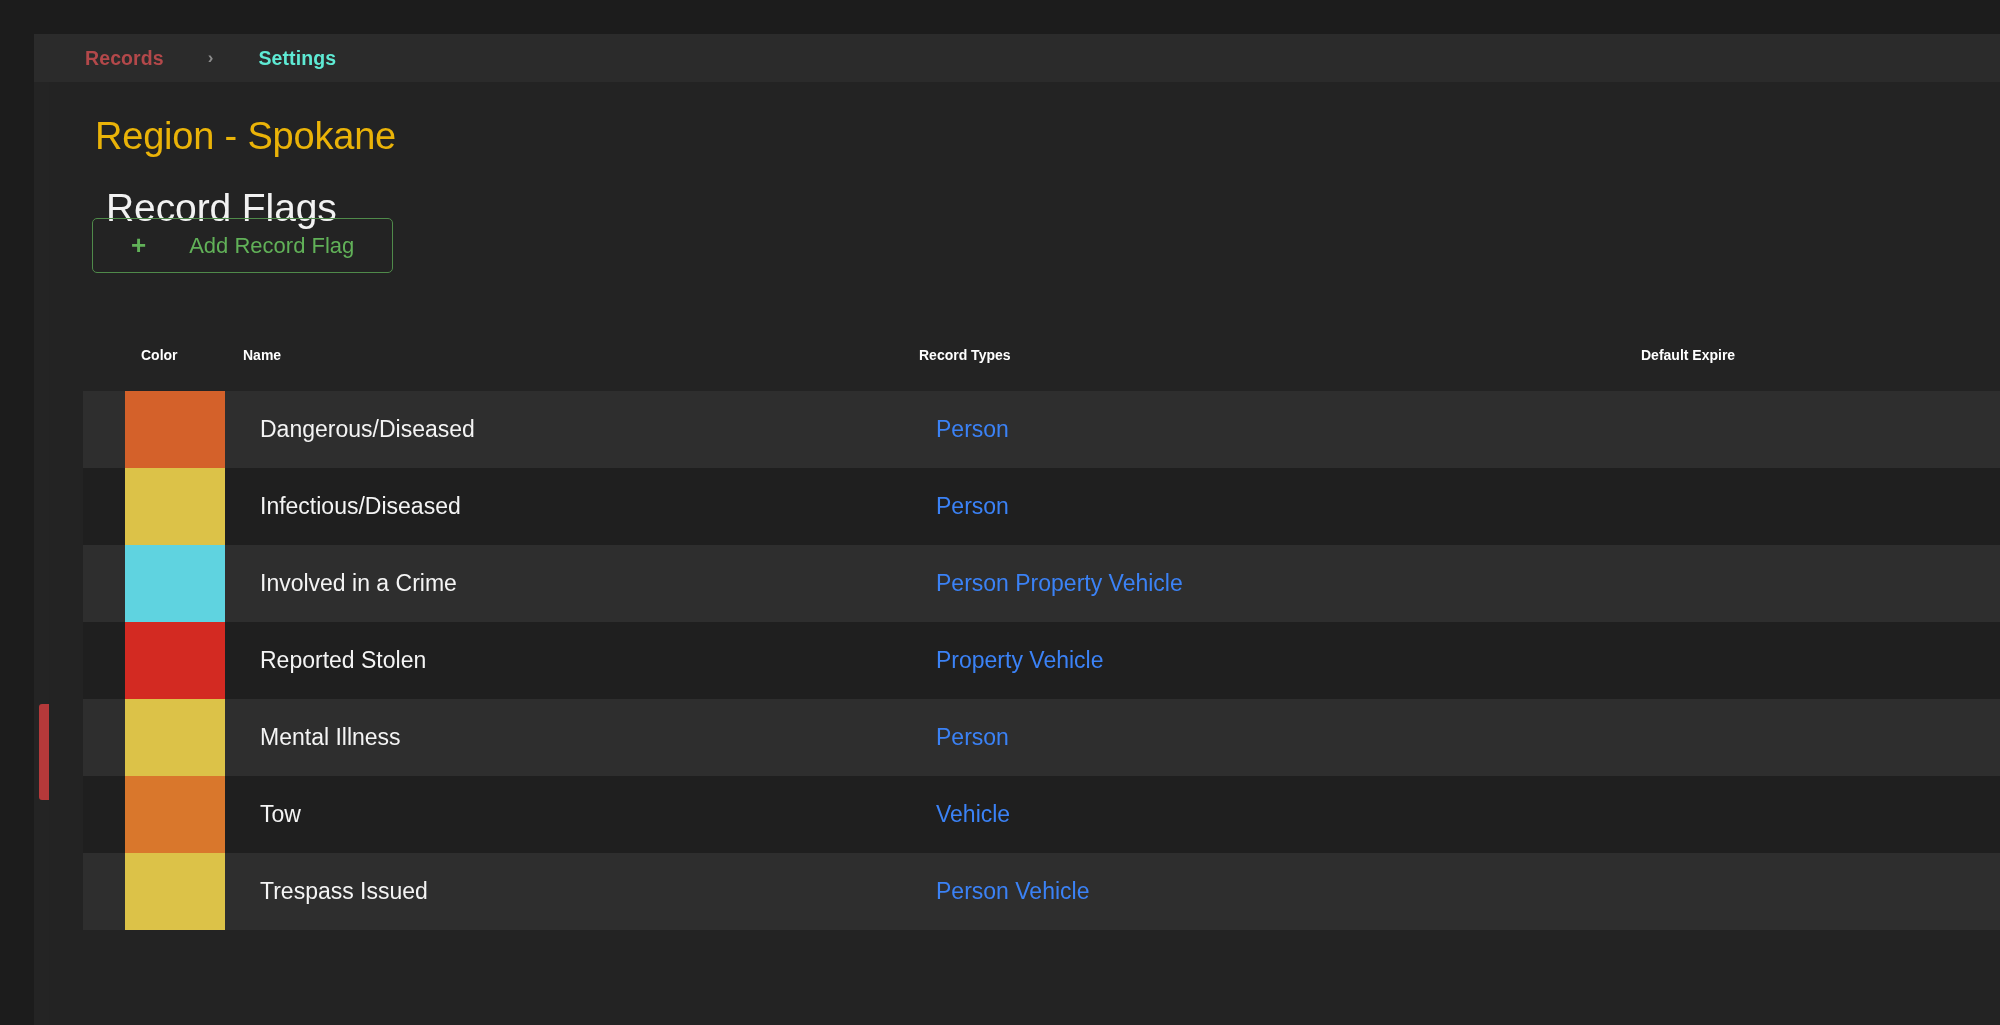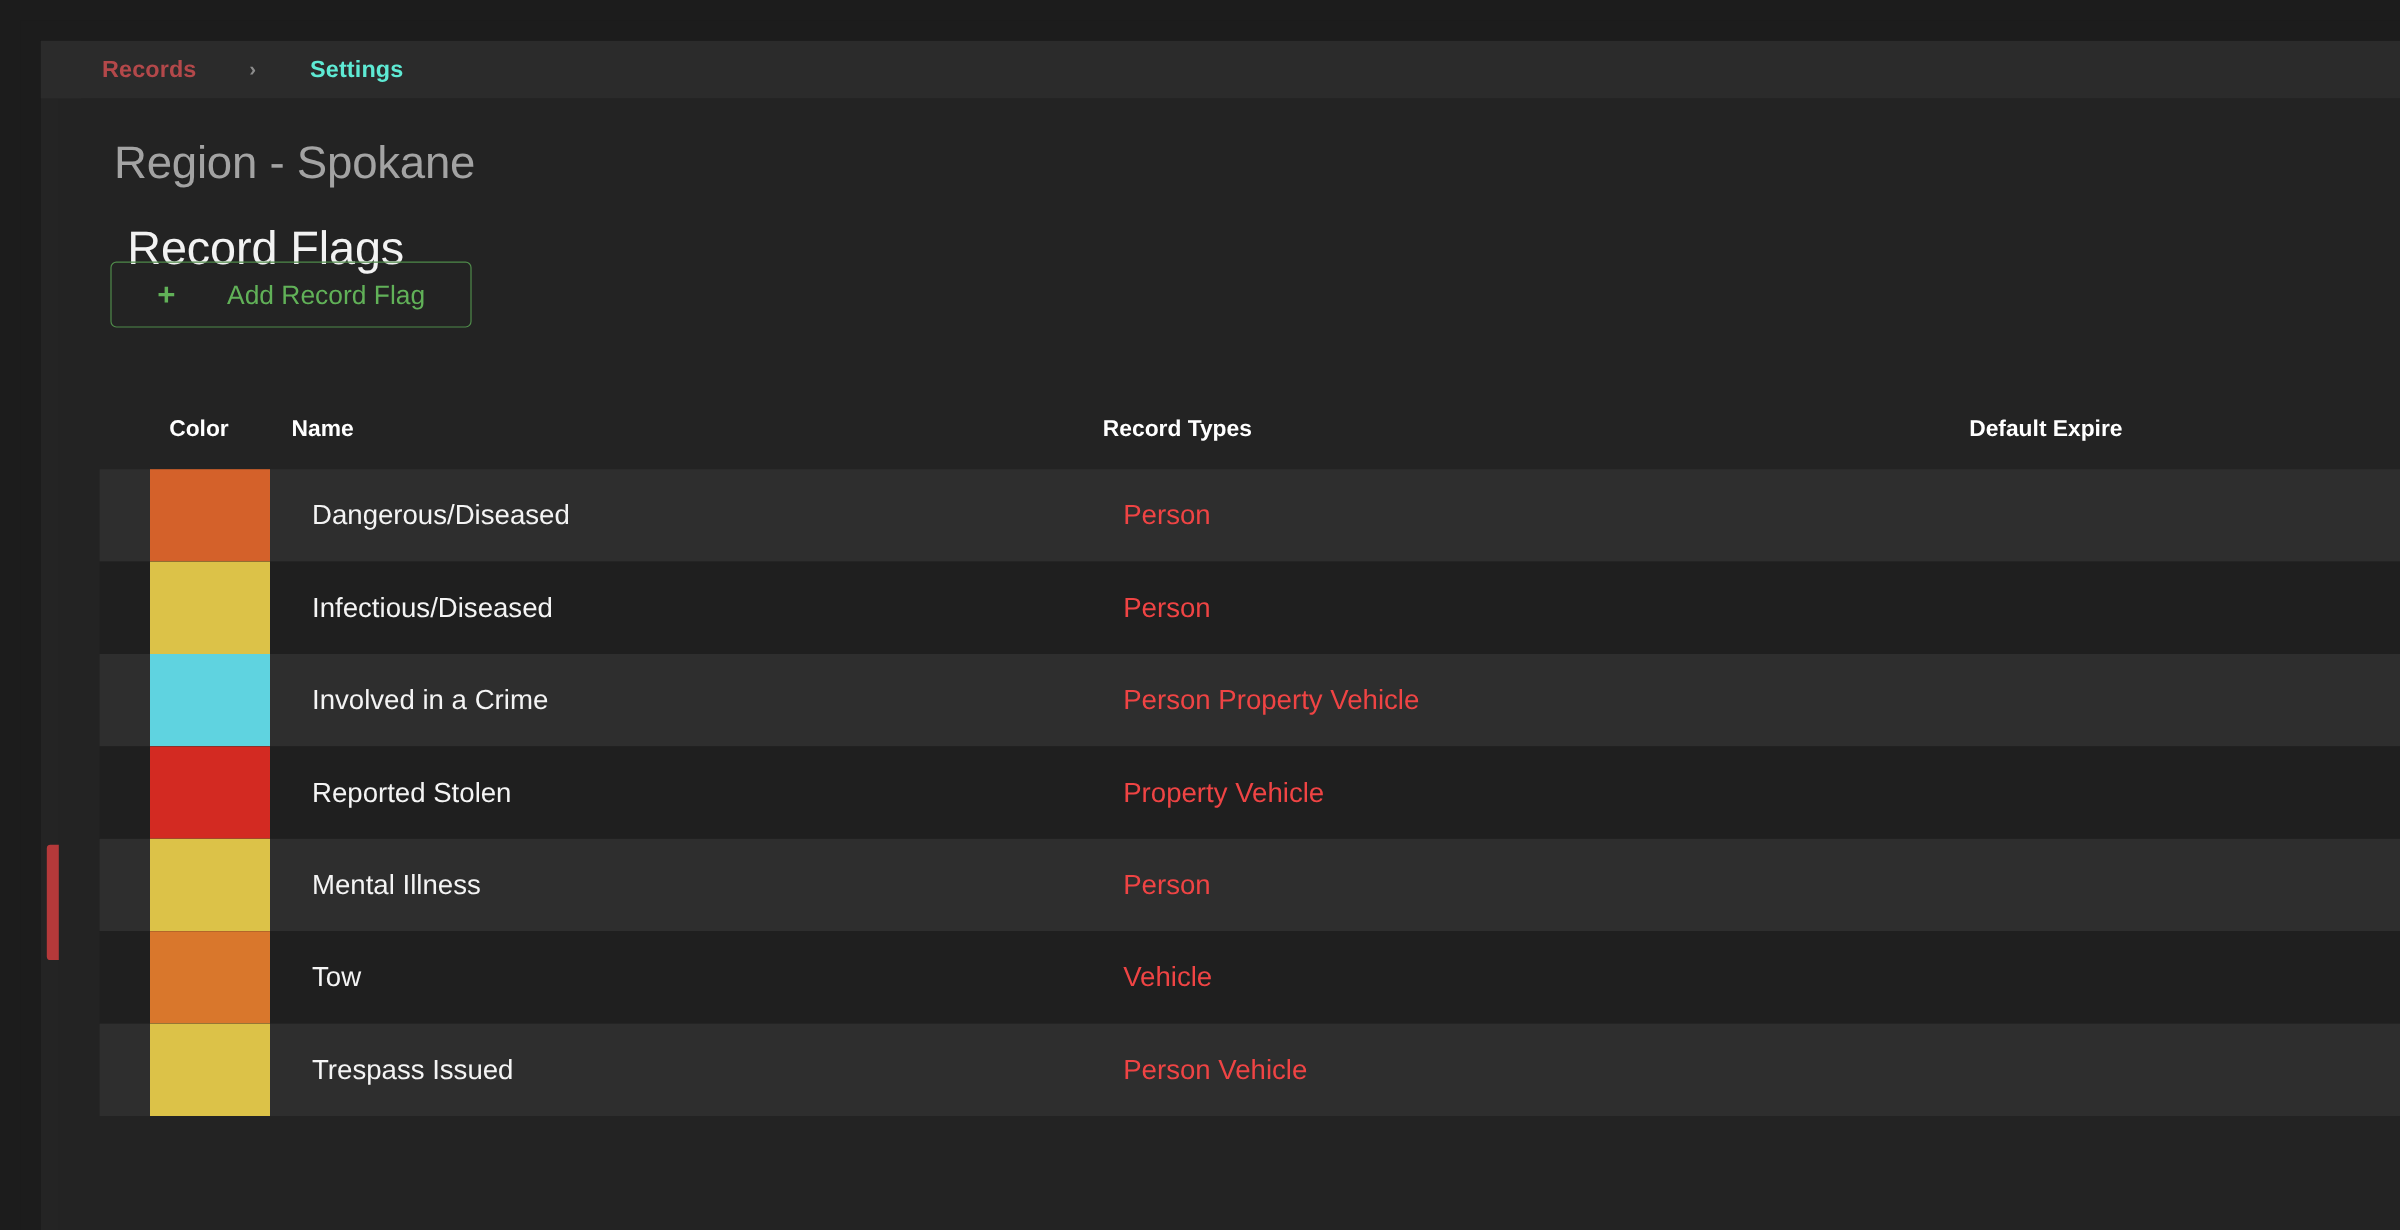--- a/index.html
+++ b/index.html
@@ -77,21 +77,21 @@
     background: #232323;
     overflow: hidden;
   }
 
   .page-title {
     position: absolute;
     left: 29px;
     top: 16px;
     font-size: 38px;
     font-weight: 400;
-    color: #a3a3a3;
+    color: #eab308;
     letter-spacing: -0.2px;
     white-space: nowrap;
   }
 
   .section-title {
     position: absolute;
     left: 40px;
     top: 87px;
     font-size: 39px;
     font-weight: 400;
@@ -137,21 +137,21 @@
   }
 
   .thead {
     position: relative;
     height: 56px;
     width: 1985px;
   }
   .th {
     position: absolute;
     top: 12px;
-    font-size: 19px;
+    font-size: 14px;
     font-weight: 700;
     color: #ffffff;
     white-space: nowrap;
   }
   .th-color   { left: 58px; }
   .th-name    { left: 160px; }
   .th-types   { left: 836px; }
   .th-expire  { left: 1558px; }
 
   .tbody { position: relative; width: 1985px; }
@@ -184,21 +184,21 @@
     white-space: nowrap;
   }
   .cell-types {
     position: absolute;
     left: 836px;
     top: 0;
     height: 77px;
     display: flex;
     align-items: center;
     font-size: 23px;
-    color: #ef4444;
+    color: #3b82f6;
     white-space: nowrap;
   }
   .cell-expire {
     position: absolute;
     left: 1558px;
     top: 0;
     height: 77px;
     display: flex;
     align-items: center;
     font-size: 23px;

